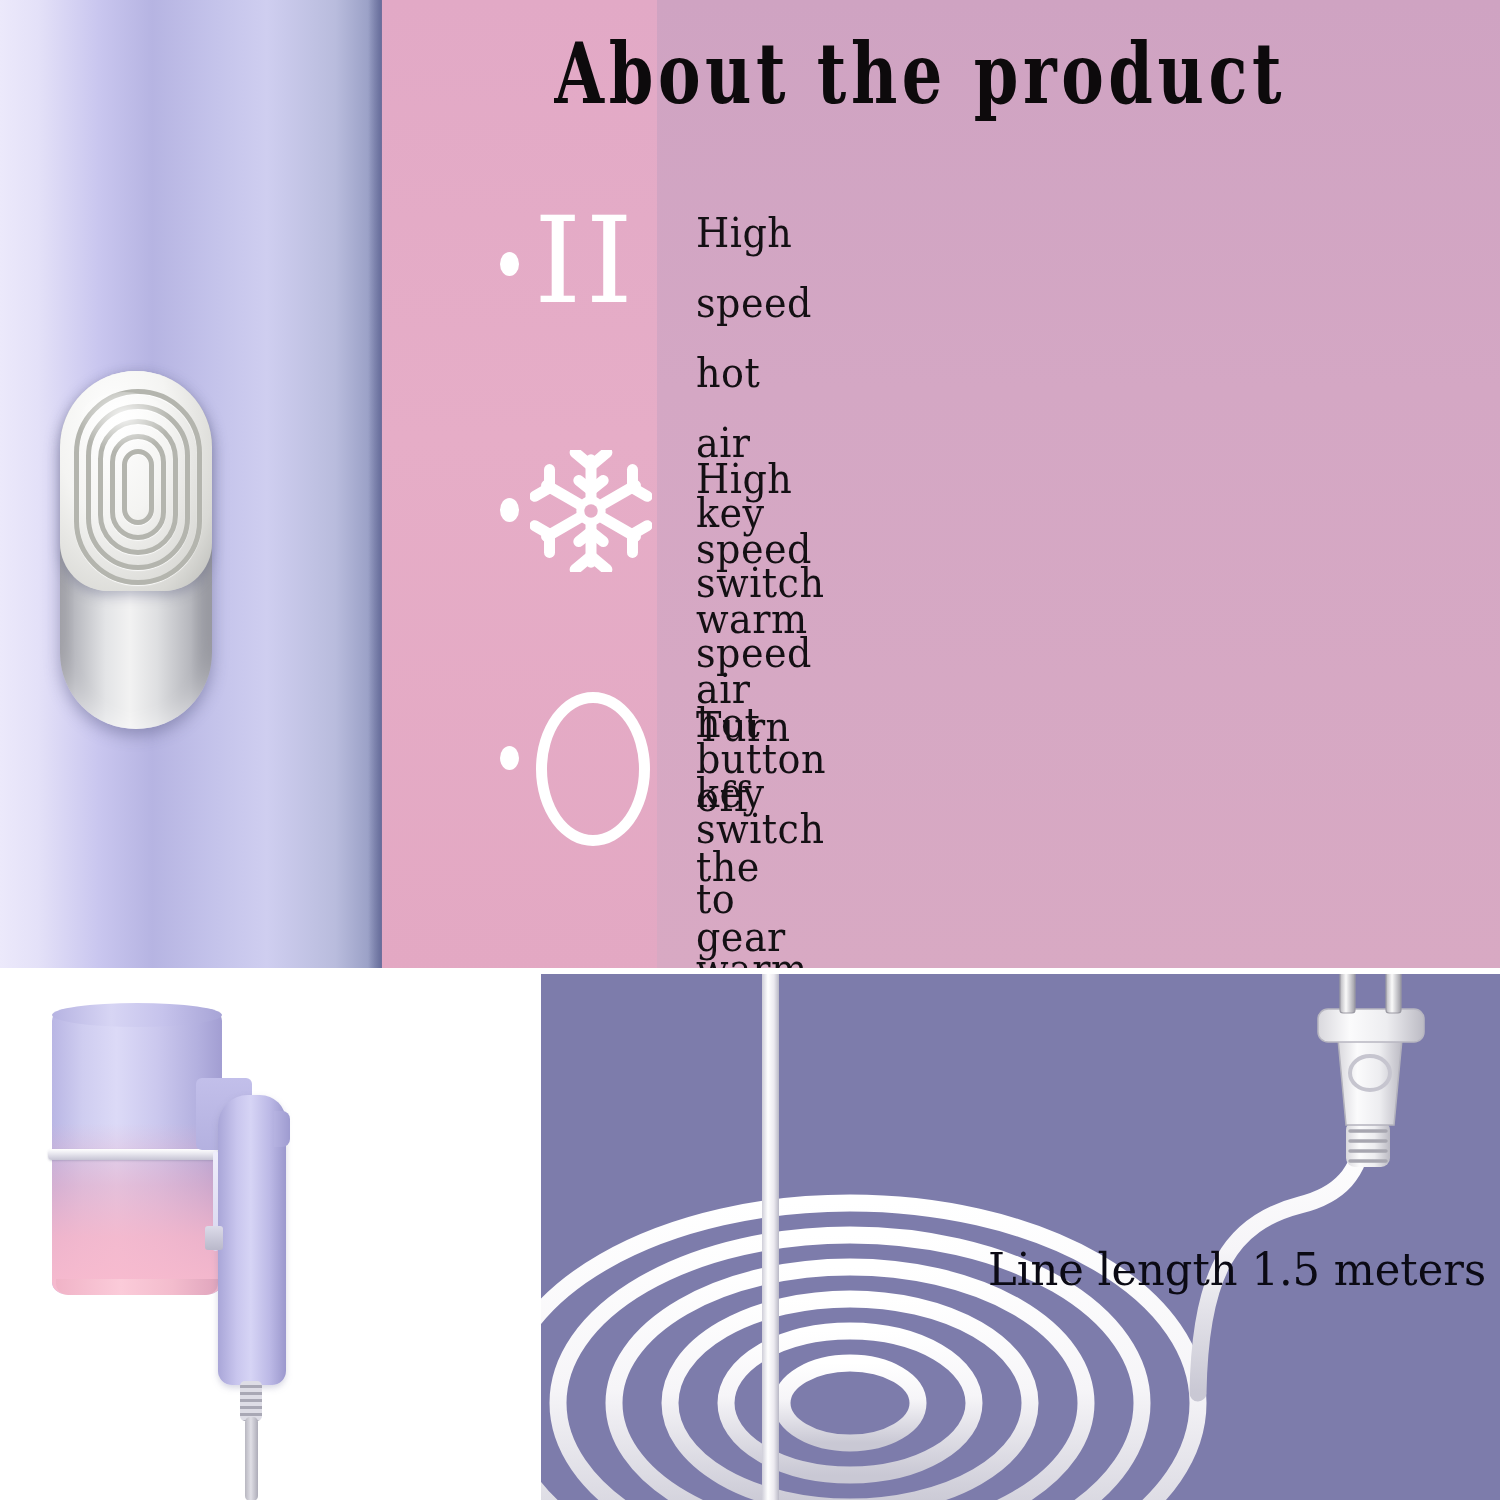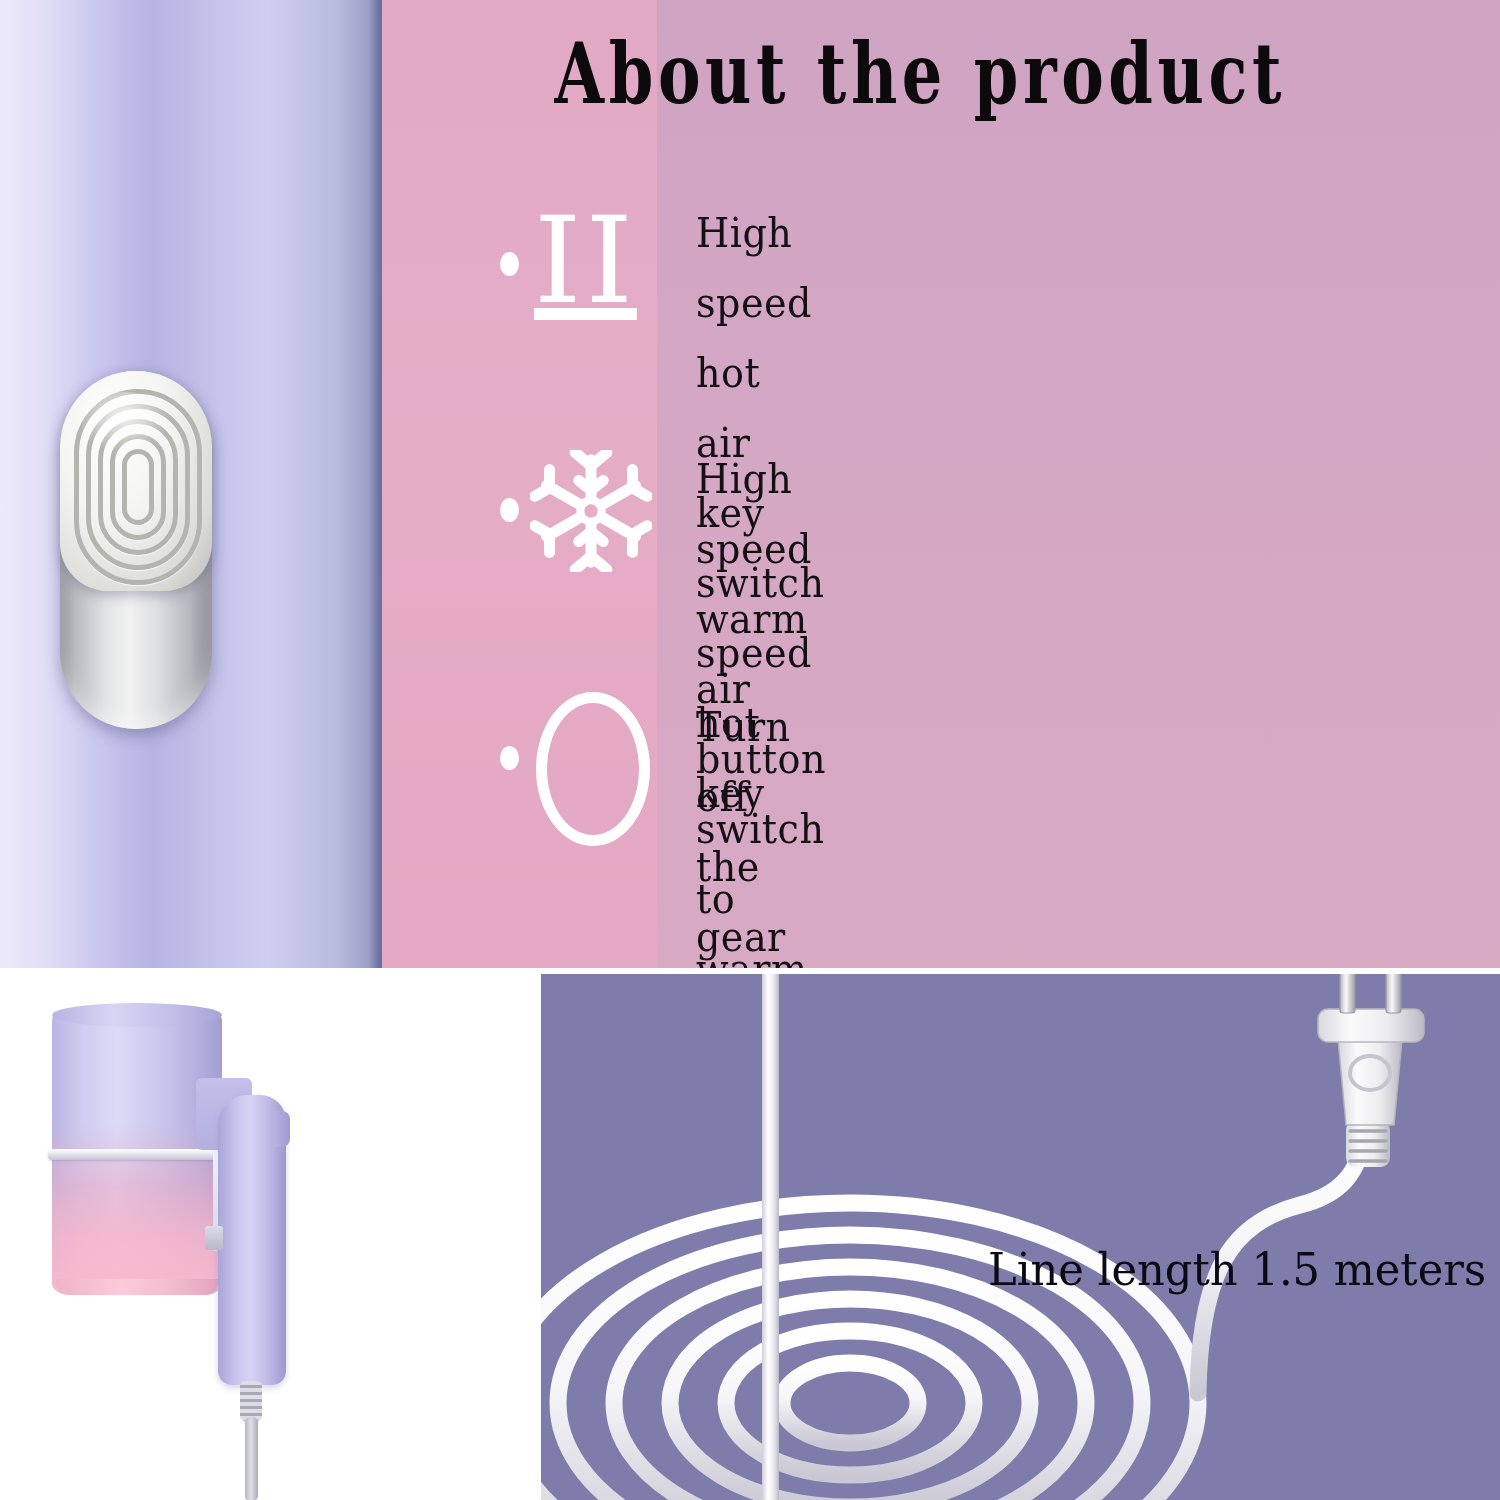--- a/index.html
+++ b/index.html
@@ -163,21 +163,20 @@
   .ico-two {
     position: absolute;
     left: 8px; top: 10px;
     width: 96px; height: 118px;
     font-family: "DejaVu Serif", serif;
     font-size: 120px;
     line-height: 110px;
     color: #ffffff;
     text-align: left;
     letter-spacing: 4px;
-    text-decoration: underline;
   }
   
   .ico-o {
     position: absolute;
     left: 10px; top: 2px;
     width: 92px; height: 132px;
     border: 11px solid #ffffff;
     border-radius: 50%;
   }
   

